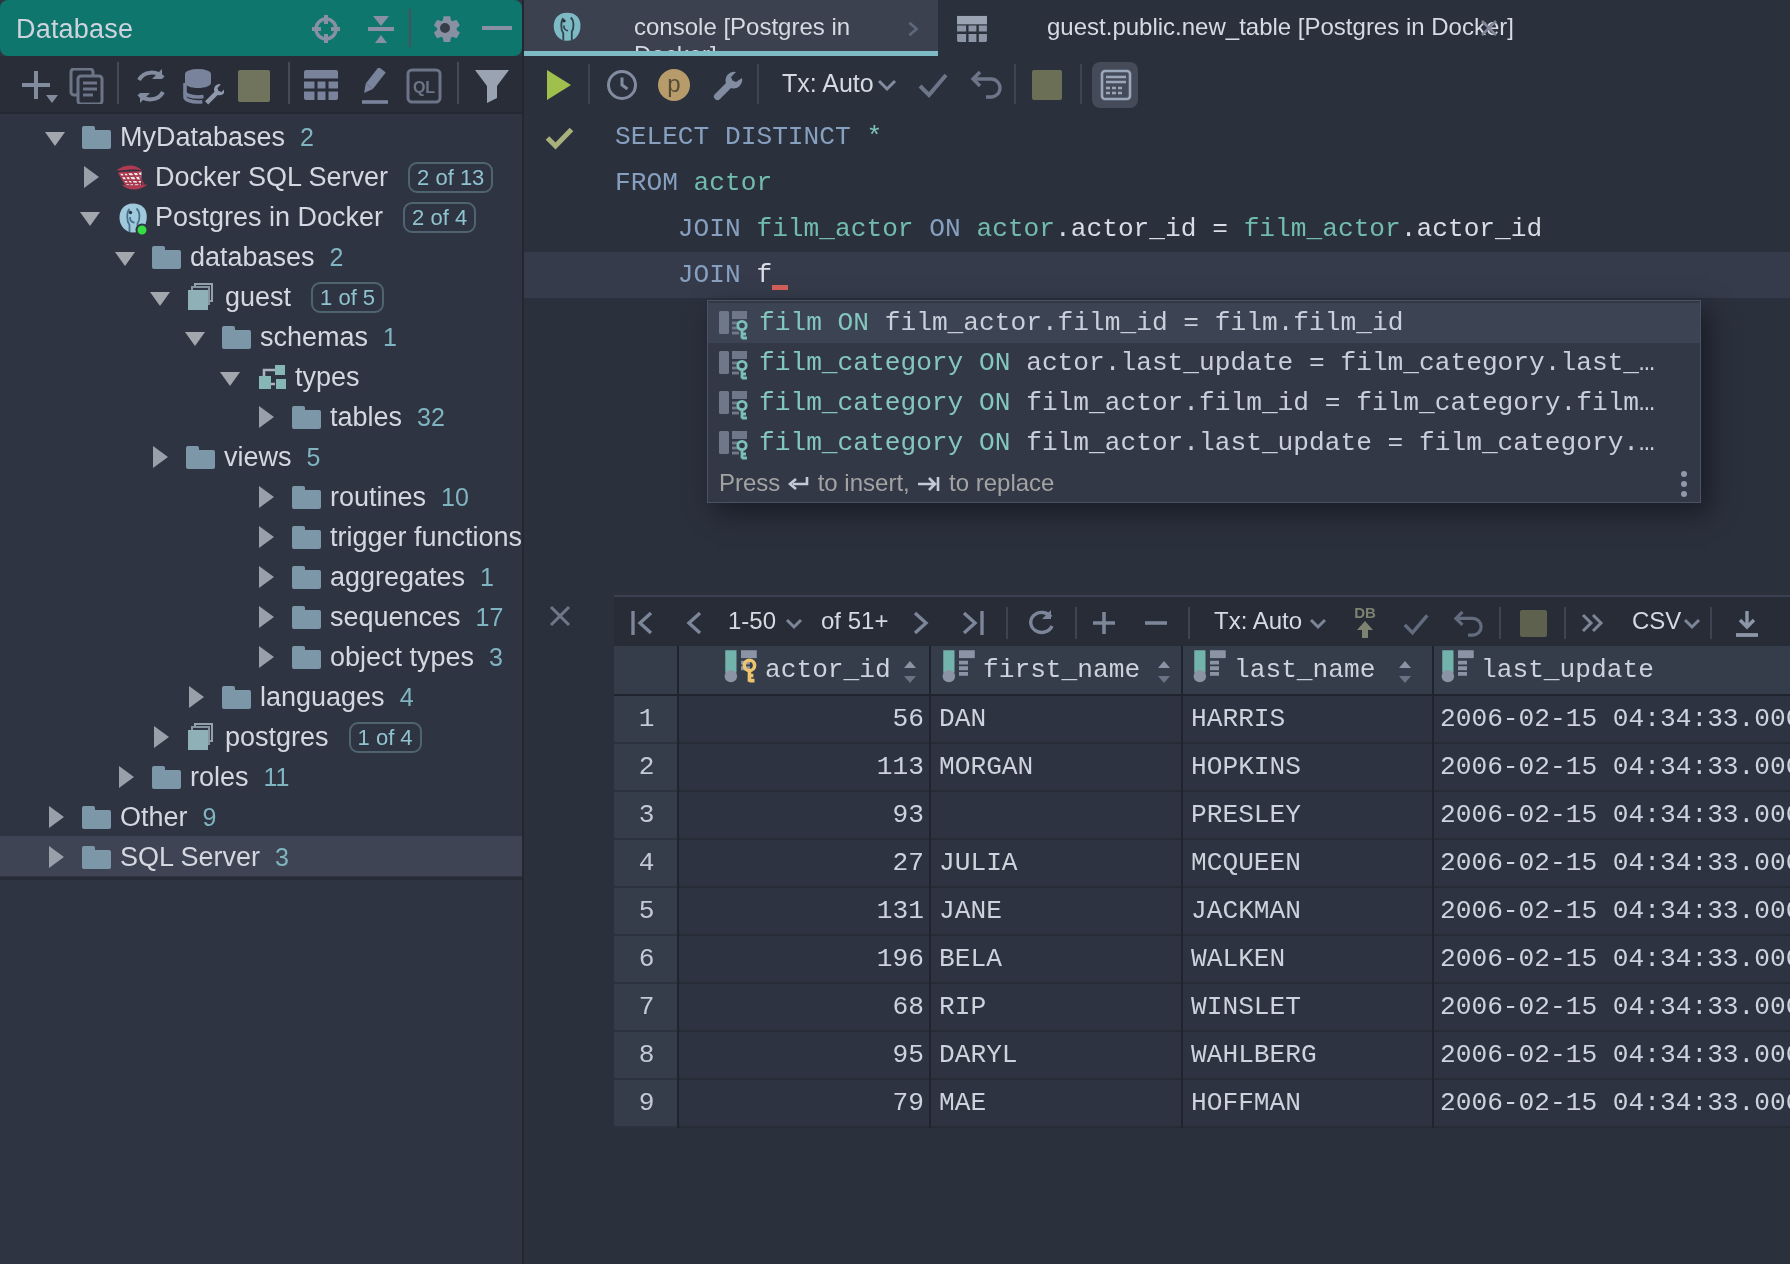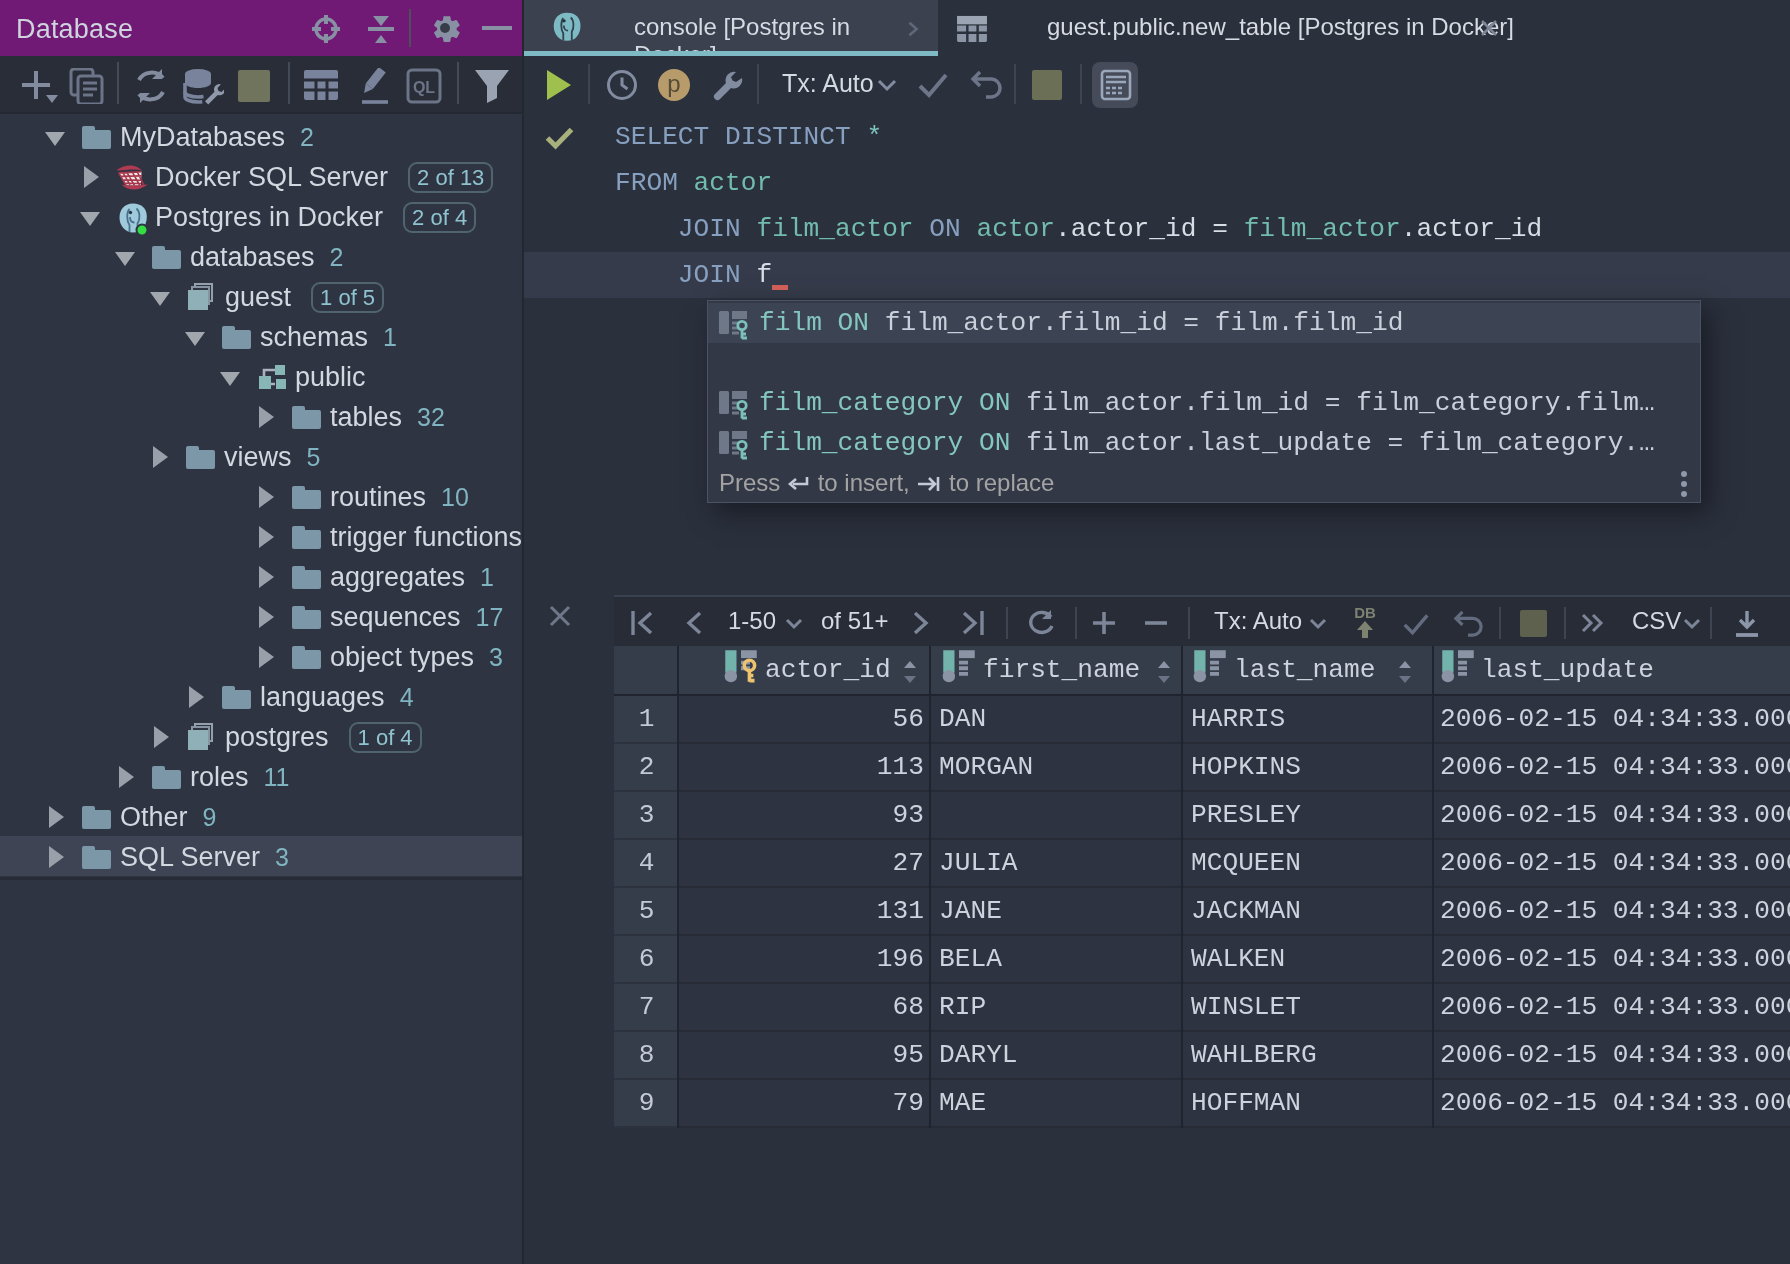--- a/index.html
+++ b/index.html
@@ -1,21 +1,21 @@
 <!DOCTYPE html>
 <html><head>
 <meta charset="utf-8">
 <style>
 * { margin:0; padding:0; box-sizing:border-box; }
 html,body { width:1790px; height:1264px; overflow:hidden; }
 body { font-family:"Liberation Sans", sans-serif; background:#2b303d; position:relative; }
 .abs { position:absolute; }
 
 #left { position:absolute; left:0; top:0; width:522px; height:1264px; background:#2f3442; }
-#lheader { position:absolute; left:0; top:0; width:522px; height:56px; background:#701a75; }
+#lheader { position:absolute; left:0; top:0; width:522px; height:56px; background:#0f766e;border-radius:8px; }
 #lheader .title { position:absolute; left:16px; top:14px; font-size:27px; color:#ced3dd; letter-spacing:0.2px; }
 #ltoolbar { position:absolute; left:0; top:56px; width:522px; height:58px; background:#282d38; border-bottom:2px solid #232833; }
 .vsep { position:absolute; width:2px; background:#434a58; }
 
 .trow { position:absolute; height:40px; width:607px; display:flex; align-items:center; color:#d3d8e0; font-size:27px;margin-left:32px; }
 .trow .lbl { white-space:pre; }
 .cnt { color:#7fb4c0; margin-left:15px; font-size:25px; }
 .badge { margin-left:20px; color:#8fc3cf; font-size:22px; border:2px solid #506470; border-radius:9px; padding:0px 7px 2px 7px; height:31px; line-height:28px; }
 .chevbox { width:34px; flex:none; display:flex; align-items:center; }
 .chev { width:0; height:0; flex:none; display:block; }
@@ -216,21 +216,21 @@
           <i class="chev open"></i>
         </span>
         <span class="ticon">
           <svg width="30" height="30" viewBox="0 0 30 30">
             <path d="M7 16V8h12M13 22h5" fill="none" stroke="#a9b3bd" stroke-width="2.6"></path>
             <rect x="18" y="3" width="10" height="10" fill="#86b7b6"></rect>
             <rect x="2" y="14" width="12" height="13" fill="#86b7b6"></rect>
             <rect x="19" y="17" width="10" height="10" fill="#86b7b6"></rect>
           </svg>
         </span>
-        <span class="lbl">public</span>
+        <span class="lbl">types</span>
       </div>
     <div class="trow" style="top:397px;padding-left:226px">
         <span class="chevbox">
           <i class="chev closed"></i>
         </span>
         <span class="ticon folder"></span>
         <span class="lbl">tables</span>
         <span class="cnt">32</span>
       </div>
     <div class="trow" style="top:437px;padding-left:120px">
@@ -398,20 +398,27 @@
 <div id="curline"></div>
 <div id="caret"></div>
 <div id="popup">
   <div class="prow" id="prow1" style="top:2px"><span class="ic"><svg width="32" height="32" viewBox="0 0 32 32">
           <rect x="1" y="3" width="10" height="23" rx="1.5" fill="#6f7889"></rect>
           <rect x="14" y="3" width="15" height="8" fill="#6f7889"></rect>
           <path d="M14 15h7M14 20h7M14 25h7" stroke="#6f7889" stroke-width="2.8"></path>
           <circle cx="24" cy="17.5" r="4.2" fill="none" stroke="#7cc0ba" stroke-width="2.8"></circle>
           <path d="M24 21.5v9M24 30h5M24 26h4" stroke="#7cc0ba" stroke-width="2.8"></path>
         </svg></span><span class="ptxt"><span class="ptbl">film</span><span class="pon"> ON </span><span>film_actor.film_id = film.film_id</span></span></div>
+  <div class="prow" style="top:42px"><span class="ic"><svg width="32" height="32" viewBox="0 0 32 32">
+          <rect x="1" y="3" width="10" height="23" rx="1.5" fill="#6f7889"></rect>
+          <rect x="14" y="3" width="15" height="8" fill="#6f7889"></rect>
+          <path d="M14 15h7M14 20h7M14 25h7" stroke="#6f7889" stroke-width="2.8"></path>
+          <circle cx="24" cy="17.5" r="4.2" fill="none" stroke="#7cc0ba" stroke-width="2.8"></circle>
+          <path d="M24 21.5v9M24 30h5M24 26h4" stroke="#7cc0ba" stroke-width="2.8"></path>
+        </svg></span><span class="ptxt"><span class="ptbl">film_category</span><span class="pon"> ON </span><span>actor.last_update = film_category.last_…</span></span></div>
   <div class="prow" style="top:82px"><span class="ic"><svg width="32" height="32" viewBox="0 0 32 32">
           <rect x="1" y="3" width="10" height="23" rx="1.5" fill="#6f7889"></rect>
           <rect x="14" y="3" width="15" height="8" fill="#6f7889"></rect>
           <path d="M14 15h7M14 20h7M14 25h7" stroke="#6f7889" stroke-width="2.8"></path>
           <circle cx="24" cy="17.5" r="4.2" fill="none" stroke="#7cc0ba" stroke-width="2.8"></circle>
           <path d="M24 21.5v9M24 30h5M24 26h4" stroke="#7cc0ba" stroke-width="2.8"></path>
         </svg></span><span class="ptxt"><span class="ptbl">film_category</span><span class="pon"> ON </span><span>film_actor.film_id = film_category.film…</span></span></div>
   <div class="prow" style="top:122px"><span class="ic"><svg width="32" height="32" viewBox="0 0 32 32">
           <rect x="1" y="3" width="10" height="23" rx="1.5" fill="#6f7889"></rect>
           <rect x="14" y="3" width="15" height="8" fill="#6f7889"></rect>

